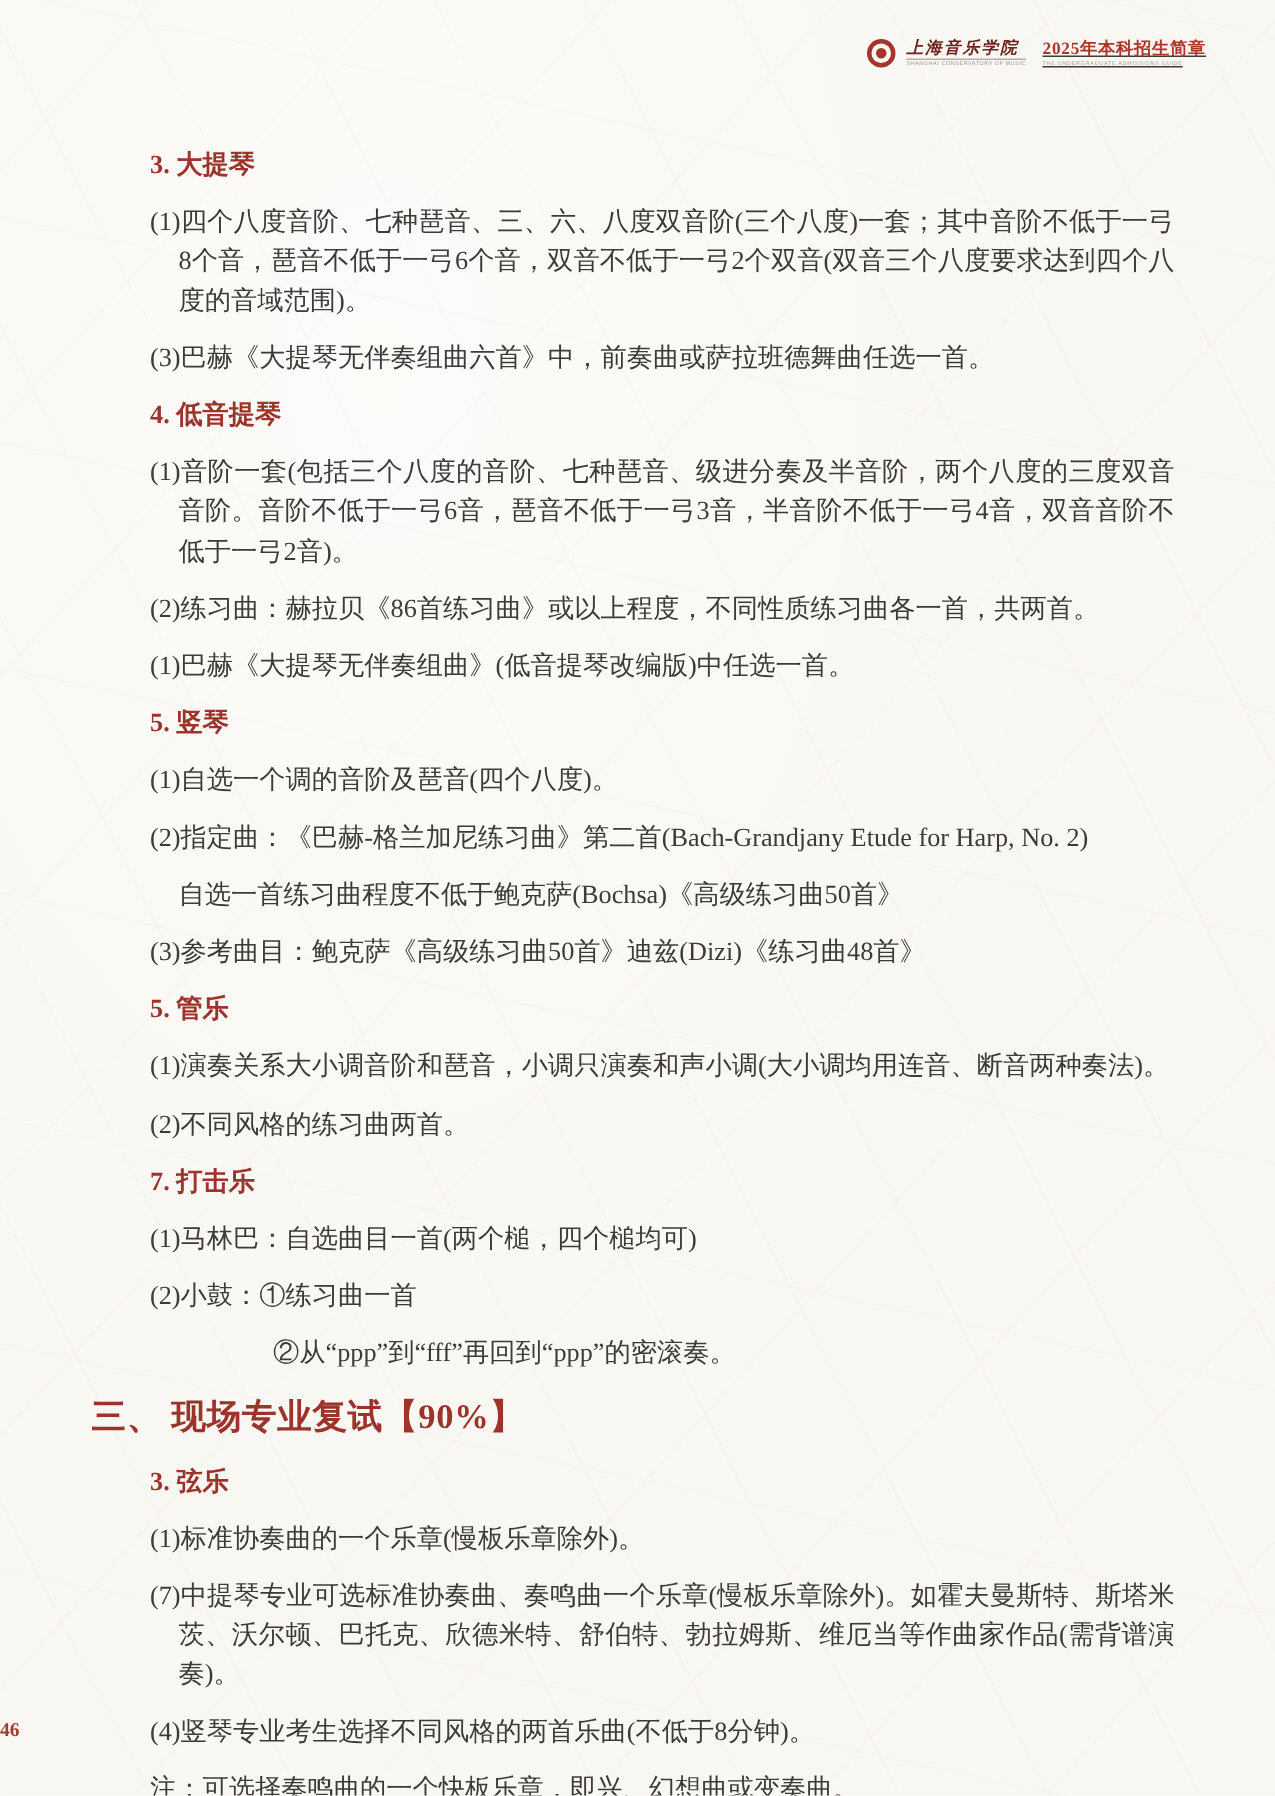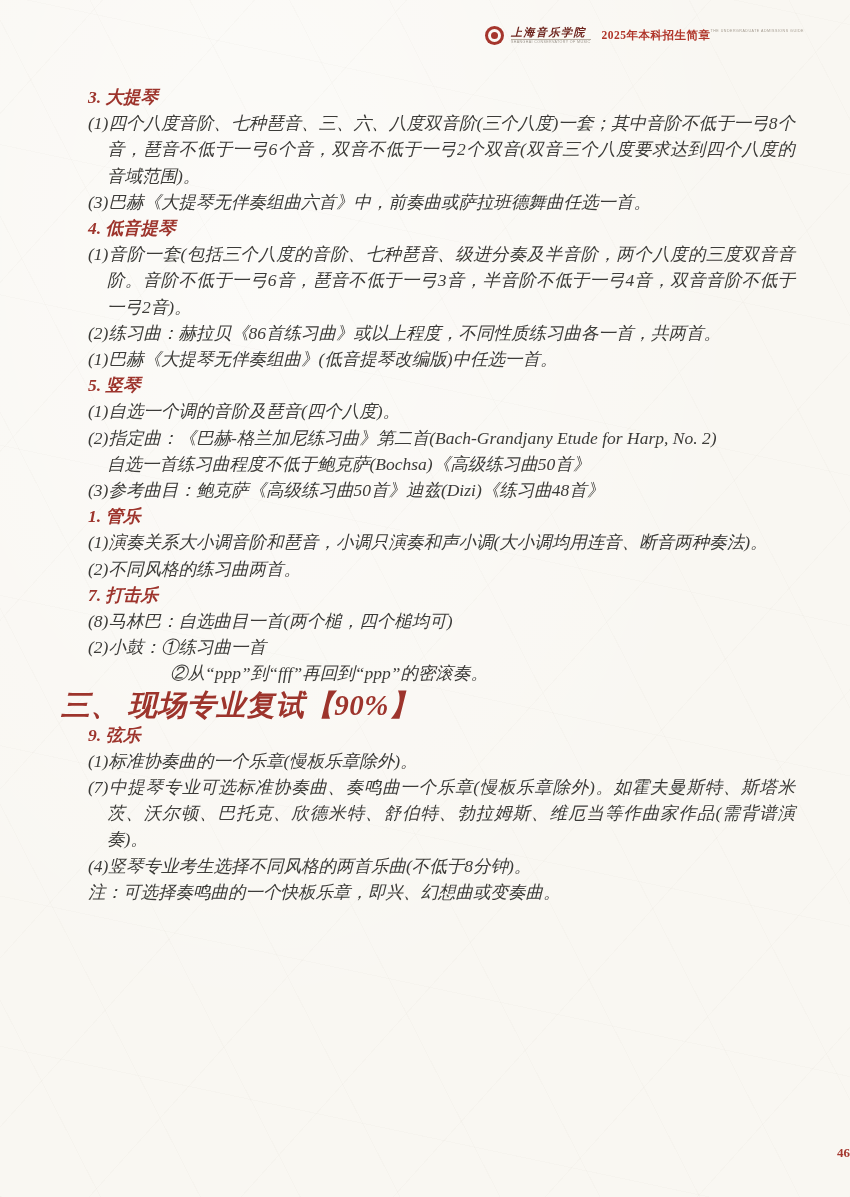--- a/index.html
+++ b/index.html
@@ -47,57 +47,57 @@
   .brand{display:flex;flex-direction:column;line-height:1.1;margin-right:4px;}
   .brand-cn{
     font-size:11px;font-weight:bold;font-style:italic;
     color:#6d241d;letter-spacing:1.5px;white-space:nowrap;
   }
   .brand-en{
     font-size:3.6px;color:#9a938a;letter-spacing:.4px;white-space:nowrap;
     border-top:1px solid #b8aea2;padding-top:1px;margin-top:1px;
     font-family:"Liberation Sans","DejaVu Sans",sans-serif;
   }
-  .doc{display:flex;flex-direction:row;line-height:1.15;}
+  .doc{display:flex;flex-direction:column;line-height:1.15;text-decoration:underline;}
   .doc-cn{
     font-size:11.5px;font-weight:bold;color:#b0352a;
     letter-spacing:.5px;white-space:nowrap;
   }
   .doc-en{
     font-size:3.6px;color:#a39a8f;letter-spacing:.5px;white-space:nowrap;
     font-family:"Liberation Sans","DejaVu Sans",sans-serif;
   }
 
   
   .content{
     position:absolute;left:88px;right:55px;top:84px;
     font-size:17.5px;line-height:26.2px;
     text-align:justify;
   }
-  .blk{margin:0;font-style:italic;}
+  .blk{margin:12px;}
   .heading{
     color:#9d342c;font-weight:bold;
     text-align:left;
   }
   .big-heading{
     color:#9d342c;font-weight:bold;
-    font-size:29px;line-height:30px;
+    font-size:23px;line-height:30px;
     margin-left:-27px;
     padding:3px 0 2px 0;
     text-align:left;
     letter-spacing:.5px;
   }
   .para{padding-left:19px;text-indent:-19px;}
   .cont{padding-left:19px;}
   .cont2{padding-left:82px;}
 
   
   .pageno{
     position:absolute;left:0;right:0;bottom:36px;
-    text-align:right;
+    text-align:left;
     font-size:13px;font-weight:bold;color:#a5382f;
   }
 </style>
 </head>
 <body>
 
 <div class="page">
 
   <div class="hdr">
     <div class="seal">
@@ -121,29 +121,29 @@
       <div class="blk para">(3)巴赫《大提琴无伴奏组曲六首》中，前奏曲或萨拉班德舞曲任选一首。</div>
       <div class="blk heading">4. 低音提琴</div>
       <div class="blk para">(1)音阶一套(包括三个八度的音阶、七种琶音、级进分奏及半音阶，两个八度的三度双音音阶。音阶不低于一弓6音，琶音不低于一弓3音，半音阶不低于一弓4音，双音音阶不低于一弓2音)。</div>
       <div class="blk para">(2)练习曲：赫拉贝《86首练习曲》或以上程度，不同性质练习曲各一首，共两首。</div>
       <div class="blk para">(1)巴赫《大提琴无伴奏组曲》(低音提琴改编版)中任选一首。</div>
       <div class="blk heading">5. 竖琴</div>
       <div class="blk para">(1)自选一个调的音阶及琶音(四个八度)。</div>
       <div class="blk para">(2)指定曲：《巴赫-格兰加尼练习曲》第二首(Bach-Grandjany Etude for Harp, No. 2)</div>
       <div class="blk cont">自选一首练习曲程度不低于鲍克萨(Bochsa)《高级练习曲50首》</div>
       <div class="blk para">(3)参考曲目：鲍克萨《高级练习曲50首》迪兹(Dizi)《练习曲48首》</div>
-      <div class="blk heading">1. 管乐</div>
+      <div class="blk heading">5. 管乐</div>
       <div class="blk para">(1)演奏关系大小调音阶和琶音，小调只演奏和声小调(大小调均用连音、断音两种奏法)。</div>
       <div class="blk para">(2)不同风格的练习曲两首。</div>
       <div class="blk heading">7. 打击乐</div>
-      <div class="blk para">(8)马林巴：自选曲目一首(两个槌，四个槌均可)</div>
+      <div class="blk para">(1)马林巴：自选曲目一首(两个槌，四个槌均可)</div>
       <div class="blk para">(2)小鼓：①练习曲一首</div>
       <div class="blk cont2">②从“ppp”到“fff”再回到“ppp”的密滚奏。</div>
       <div class="blk big-heading">三、 现场专业复试【90%】</div>
-      <div class="blk heading">9. 弦乐</div>
+      <div class="blk heading">3. 弦乐</div>
       <div class="blk para">(1)标准协奏曲的一个乐章(慢板乐章除外)。</div>
       <div class="blk para">(7)中提琴专业可选标准协奏曲、奏鸣曲一个乐章(慢板乐章除外)。如霍夫曼斯特、斯塔米茨、沃尔顿、巴托克、欣德米特、舒伯特、勃拉姆斯、维厄当等作曲家作品(需背谱演奏)。</div>
       <div class="blk para">(4)竖琴专业考生选择不同风格的两首乐曲(不低于8分钟)。</div>
       <div class="blk para">注：可选择奏鸣曲的一个快板乐章，即兴、幻想曲或变奏曲。</div>
     </div>
 
   <div class="pageno">46</div>
 
 </div>
 

